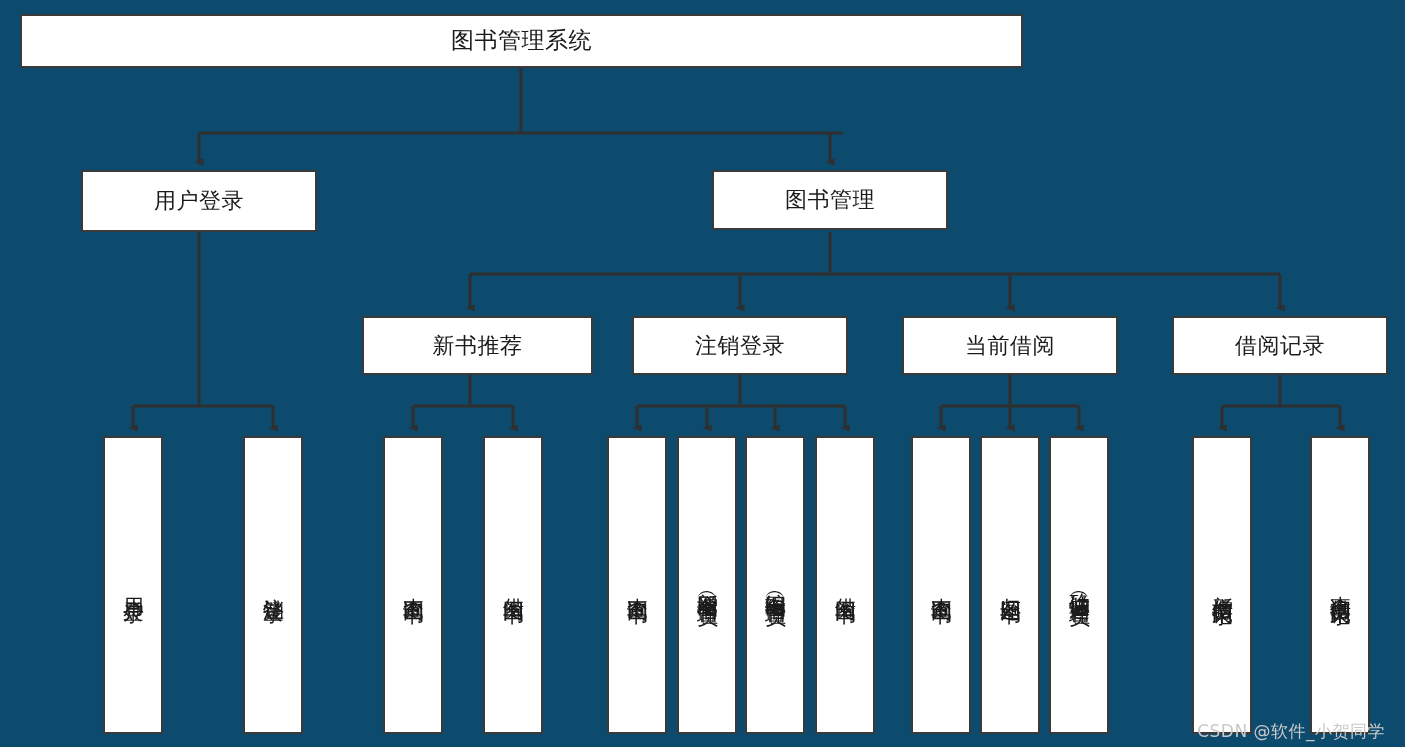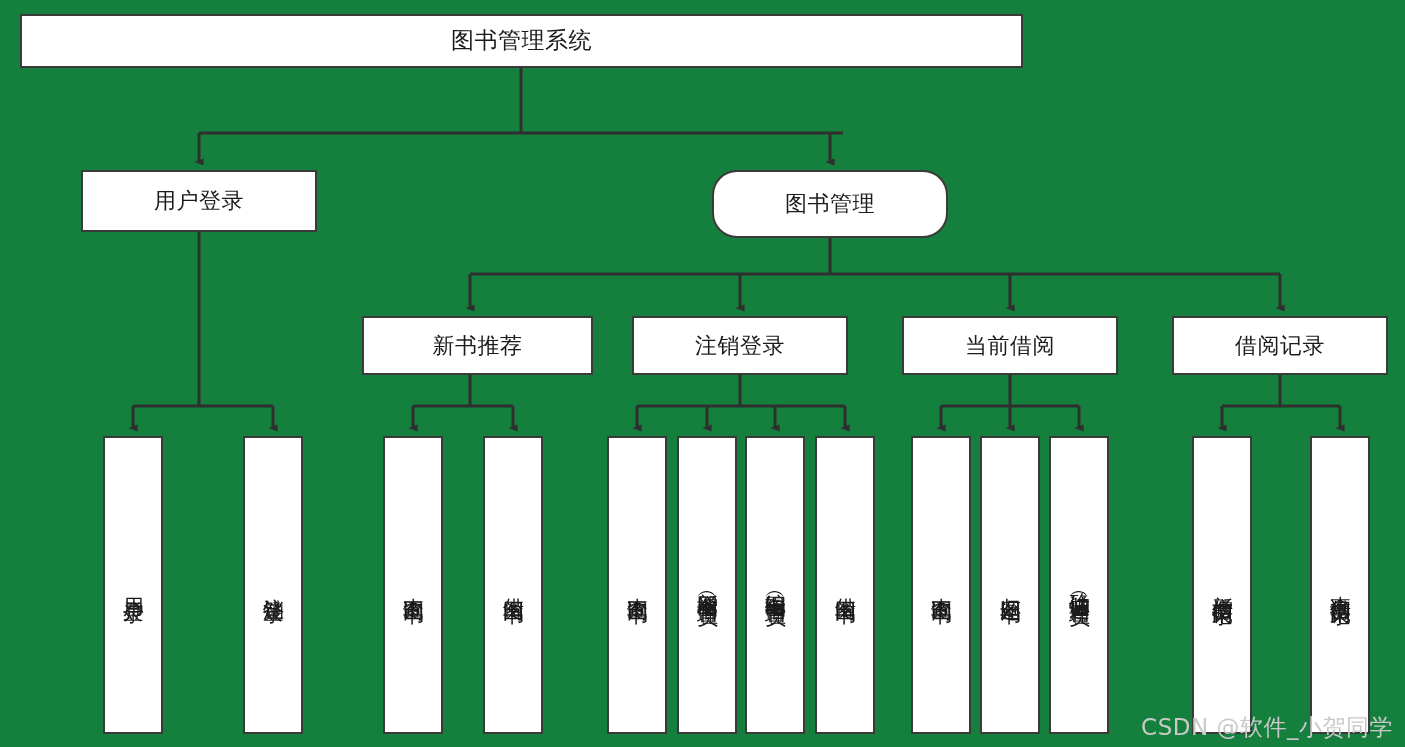--- a/index.html
+++ b/index.html
@@ -8,21 +8,21 @@
     padding: 0;
     background: #ffffff;
   }
   body {
     font-family: "DejaVu Sans", "Liberation Sans", sans-serif;
   }
   #canvas {
     position: relative;
     width: 1405px;
     height: 747px;
-    background: #15803d;
+    background: #0c4a6e;
     overflow: hidden;
   }
   #edges {
     position: absolute;
     left: 0;
     top: 0;
     width: 1405px;
     height: 747px;
     pointer-events: none;
   }
@@ -49,23 +49,23 @@
   .node.vert .lbl {
     font-size: 21px;
     writing-mode: vertical-rl;
     text-orientation: upright;
     letter-spacing: 2px;
     white-space: nowrap;
   }
   .node.root .lbl { font-size: 23px; }
   #watermark {
     position: absolute;
-    right: 12px;
+    right: 20px;
     bottom: 4px;
-    font-size: 23px;
+    font-size: 17px;
     color: #c9c9c9;
     letter-spacing: 0.5px;
     white-space: nowrap;
     z-index: 5;
     user-select: none;
   }
 </style>
 </head>
 <body>
 
@@ -121,21 +121,21 @@
     </g>
   </svg>
 
   <div class="node horiz root" style="left:20px; top:14px; width:1003px; height:54px;">
     <span class="lbl">图书管理系统</span>
   </div>
 
   <div class="node horiz" style="left:81px; top:170px; width:236px; height:62px;">
     <span class="lbl">用户登录</span>
   </div>
-  <div class="node horiz" style="left:712px; top:170px; width:236px; height:68px;border-radius:25px;">
+  <div class="node horiz" style="left:712px; top:170px; width:236px; height:60px;">
     <span class="lbl">图书管理</span>
   </div>
 
   <div class="node horiz" style="left:362px; top:316px; width:231px; height:59px;">
     <span class="lbl">新书推荐</span>
   </div>
   <div class="node horiz" style="left:632px; top:316px; width:216px; height:59px;">
     <span class="lbl">注销登录</span>
   </div>
   <div class="node horiz" style="left:902px; top:316px; width:216px; height:59px;">

